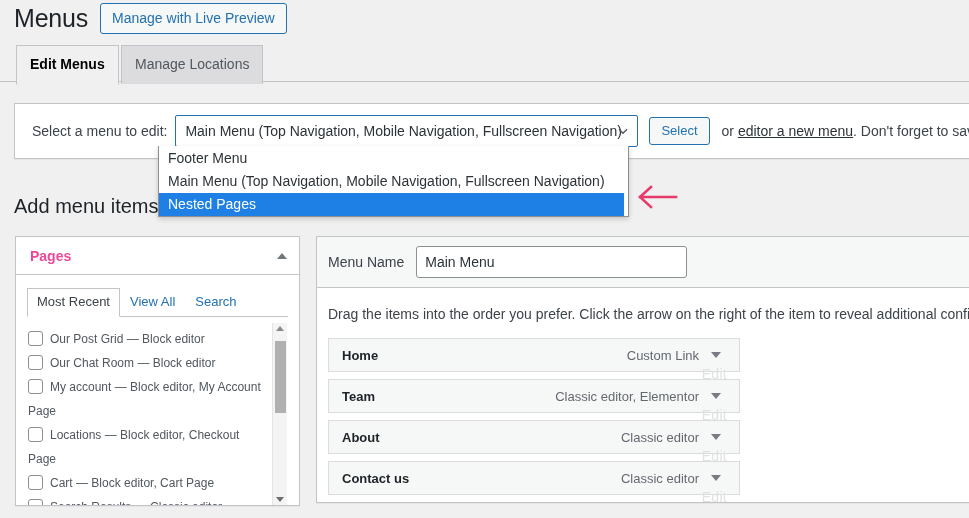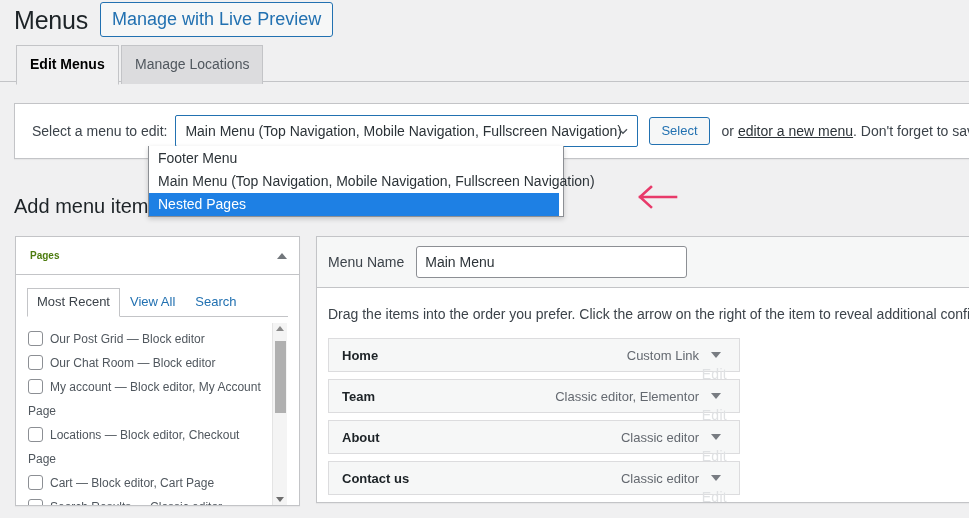--- a/index.html
+++ b/index.html
@@ -22,21 +22,21 @@
   .page-title {
     font-size: 25px; font-weight: 400; color: #1d2327;
     line-height: 32px; letter-spacing: -0.2px;
   }
   .live-preview-btn {
     display: inline-block;
     border: 1px solid #2271b1;
     color: #2271b1;
     background: #f6f7f7;
     border-radius: 3px;
-    font-size: 18px;
+    font-size: 14px;
     line-height: 1;
     padding: 7px 11px 8px;
     white-space: nowrap;
     cursor: pointer;
   }
 
   
   .nav-tab-wrapper {
     position: absolute; left: 0; top: 45px; width: 969px;
     height: 37px;
@@ -113,22 +113,22 @@
     margin-left: 12px;
     font-size: 14px; color: #3c434a; white-space: nowrap;
   }
   .select-hint a {
     color: #2c3338; text-decoration: underline;
   }
 
   
   .dropdown-list {
     position: absolute;
-    left: 148px; top: 146px;
-    width: 416px;
+    left: 158px; top: 146px;
+    width: 471px;
     background: #fff;
     border: 1px solid #8c8f94;
     border-top: none;
     box-shadow: 0 2px 5px rgba(0,0,0,.18);
     z-index: 50;
     padding: 1px 4px 0 0;
   }
   .dropdown-option {
     font-size: 14px;
     color: #2c3338;
@@ -170,21 +170,21 @@
   }
   .accordion-header {
     position: relative;
     height: 38px;
     border-bottom: 1px solid #c3c4c7;
     background: #fff;
     display: flex; align-items: center;
     padding-left: 14px;
     cursor: pointer;
   }
-  .accordion-title { font-size: 10px; font-weight: 600; color: #4d7c0f; }
+  .accordion-title { font-size: 14px; font-weight: 600; color: #ec4899; }
   .accordion-toggle {
     position: absolute; right: 12px; top: 50%; transform: translateY(-50%);
     width: 0; height: 0;
     border-left: 5px solid transparent;
     border-right: 5px solid transparent;
     border-bottom: 6px solid #72777c;
   }
   .accordion-body { padding: 14px 12px 0 12px; }
 
   .inner-tabs {

